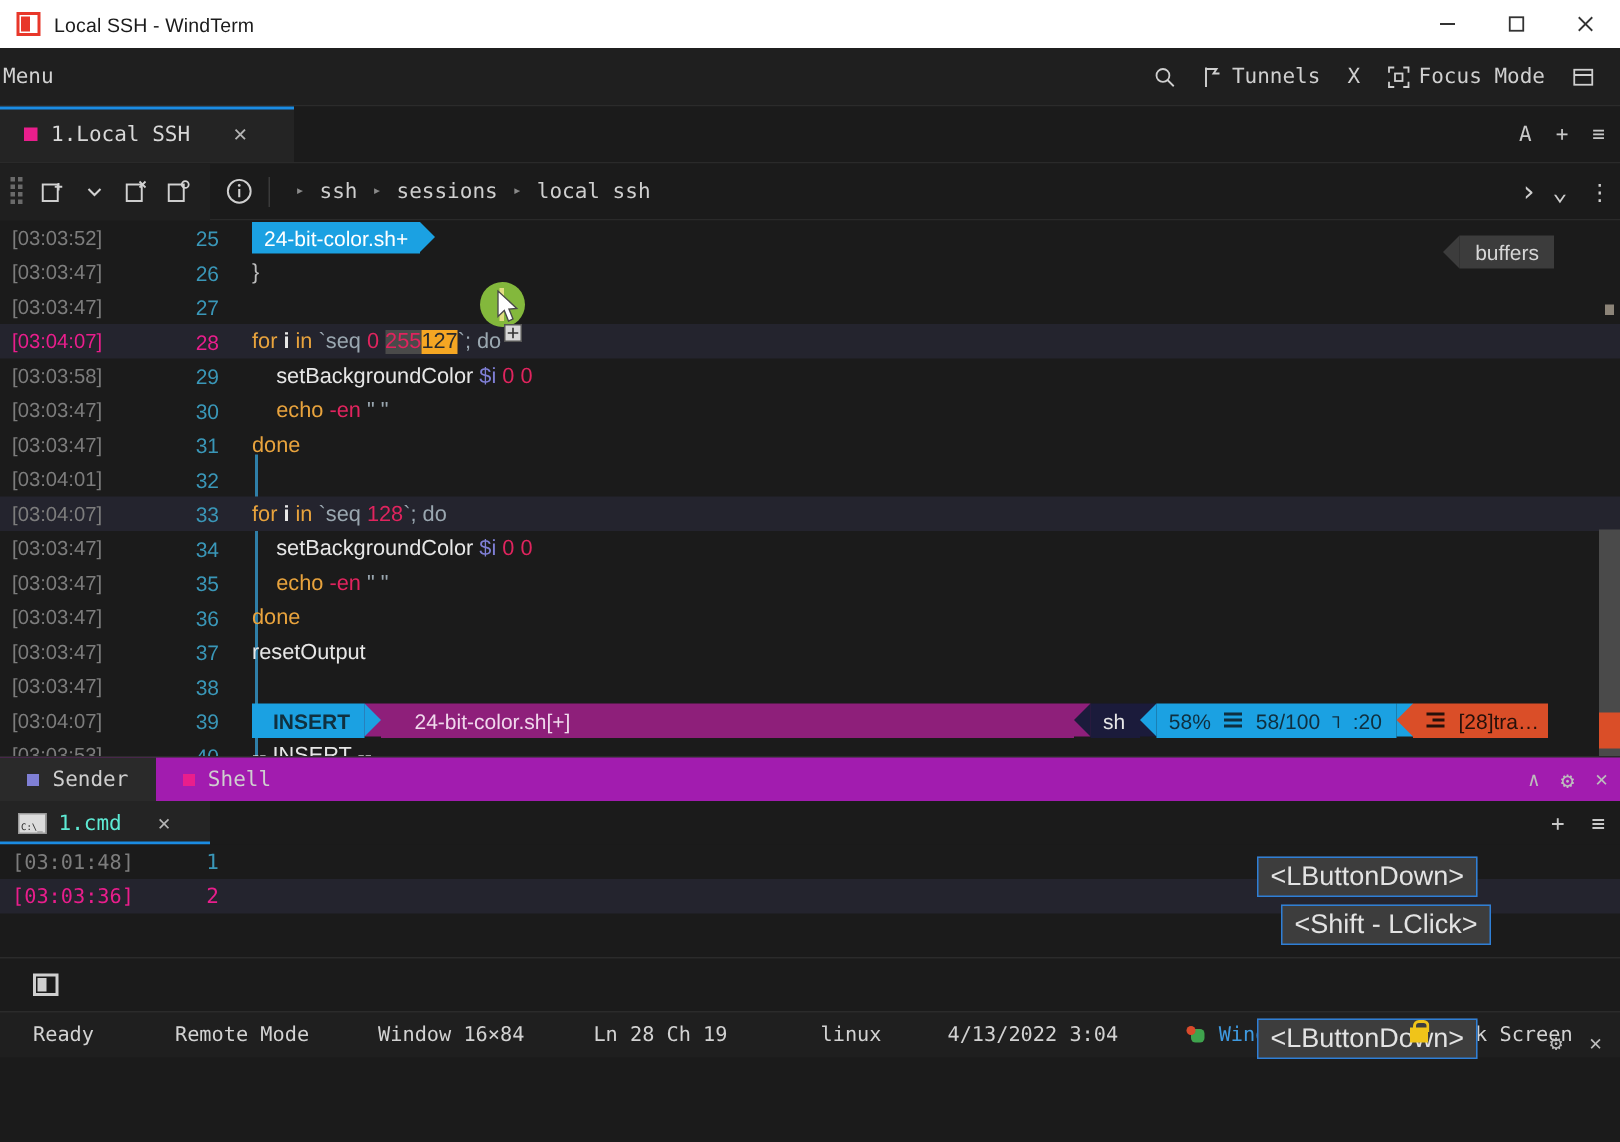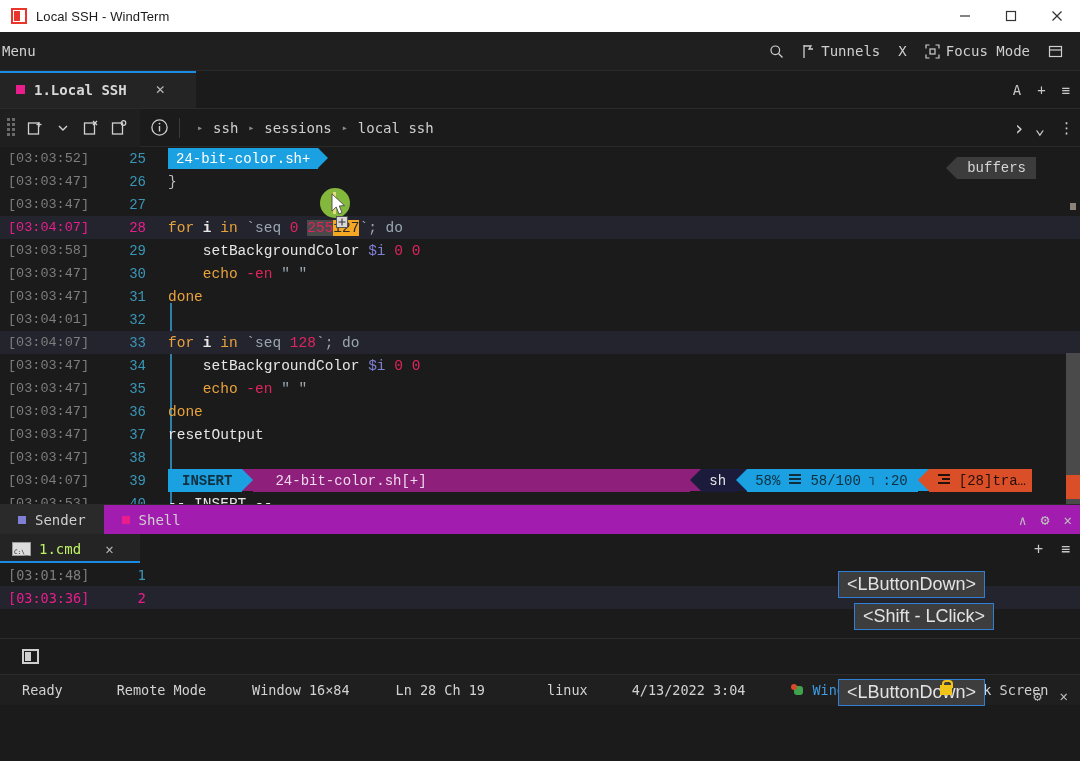--- a/index.html
+++ b/index.html
@@ -51,21 +51,21 @@
   }
   .mr-btn svg { display: block; }
 
   
   .tabstrip {
     height: 38px; background: #1b1b1b; display: flex; align-items: stretch;
     position: relative; border-bottom: 1px solid #2a2a2a;
   }
   .tab {
     display: flex; align-items: center; gap: 9px; padding: 0 14px 0 16px;
-    background: #242424; position: relative; min-width: 196px; font-weight: bold;
+    background: #242424; position: relative; min-width: 196px;
   }
   .tab.active::before {
     content: ""; position: absolute; left: 0; right: 0; top: 0; height: 2px;
     background: #1b8ce3;
   }
   .tab-dot { width: 9px; height: 9px; background: #e91e8c; flex: none; }
   .tab-label { font-size: 14px; color: #d8d8d8; font-family: "DejaVu Sans Mono", monospace; }
   .tab-close { margin-left: 20px; color: #b5b5b5; font-size: 15px; line-height: 1; }
   .tabstrip-right { position: absolute; right: 10px; top: 0; height: 38px;
     display: flex; align-items: center; gap: 16px; color: #c8c8c8; font-size: 14px; }
@@ -86,21 +86,21 @@
   .crumbs { display: flex; align-items: center; gap: 0; color: #cfcfcf;
     font-size: 14px; font-family: "DejaVu Sans Mono", monospace; padding-left: 6px; }
   .crumb { padding: 0 6px; }
   .crumb-arrow { color: #8a8a8a; font-size: 10px; padding: 0 4px; }
   .pb-right { position: absolute; right: 6px; display: flex; align-items: center;
     gap: 10px; color: #cfcfcf; font-size: 15px; }
 
   
   .term-upper {
     position: relative; height: 357px; background: #1b1b1b; overflow: hidden;
-    font-family: Liberation Mono, monospace; font-size: 14.5px;
+    font-family: Liberation Sans, sans-serif; font-size: 14.5px;
   }
   .trow { height: 23px; display: flex; align-items: center; position: relative; }
   .trow.hl { background: #24242e; }
   .ts { width: 100px; text-align: left; padding-left: 8px; color: #7d7d7d;
         font-size: 13.5px; flex: none; }
   .ts.act { color: #e91e8c; }
   .ln { width: 46px; text-align: right; color: #3a97b8; font-size: 14px; flex: none; }
   .ln.act { color: #e91e8c; }
   .gutter-gap { width: 22px; flex: none; }
   .code { white-space: pre; color: #cfcfcf; }
@@ -191,21 +191,21 @@
   .sub-tabstrip { height: 29px; background: #1b1b1b; display: flex; align-items: stretch;
                   position: relative; }
   .sub-tab { display: flex; align-items: center; gap: 8px; padding: 0 12px;
              background: #242424; position: relative; min-width: 140px; }
   .sub-tab.active::after {
     content: ""; position: absolute; left: 0; right: 0; bottom: 0; height: 2px; background: #1b8ce3;
   }
   .cmd-icon { width: 19px; height: 14px; border: 1px solid #9a9a9a; background: #dcdcdc;
               font-size: 6px; color: #222; display: flex; align-items: flex-end; padding-left: 1px;
               font-family: "DejaVu Sans Mono", monospace; flex: none; }
-  .sub-tab-label { font-size: 14px; color: #bef264; }
+  .sub-tab-label { font-size: 14px; color: #5eead4; }
   .sub-tab-close { margin-left: 16px; color: #b5b5b5; font-size: 14px; }
   .sub-tabstrip-right { position: absolute; right: 10px; top: 0; height: 29px;
     display: flex; align-items: center; gap: 18px; color: #c8c8c8; font-size: 15px; }
 
   .term-lower { position: relative; height: 75px; background: #1b1b1b; overflow: hidden;
                 font-family: "DejaVu Sans Mono", monospace; font-size: 14.5px; }
   .lrow { height: 23px; display: flex; align-items: center; }
   .lrow.hl { background: #24242e; }
   .path-c { color: #e8c84d; }
   .prompt-gt { color: #e0245e; }

